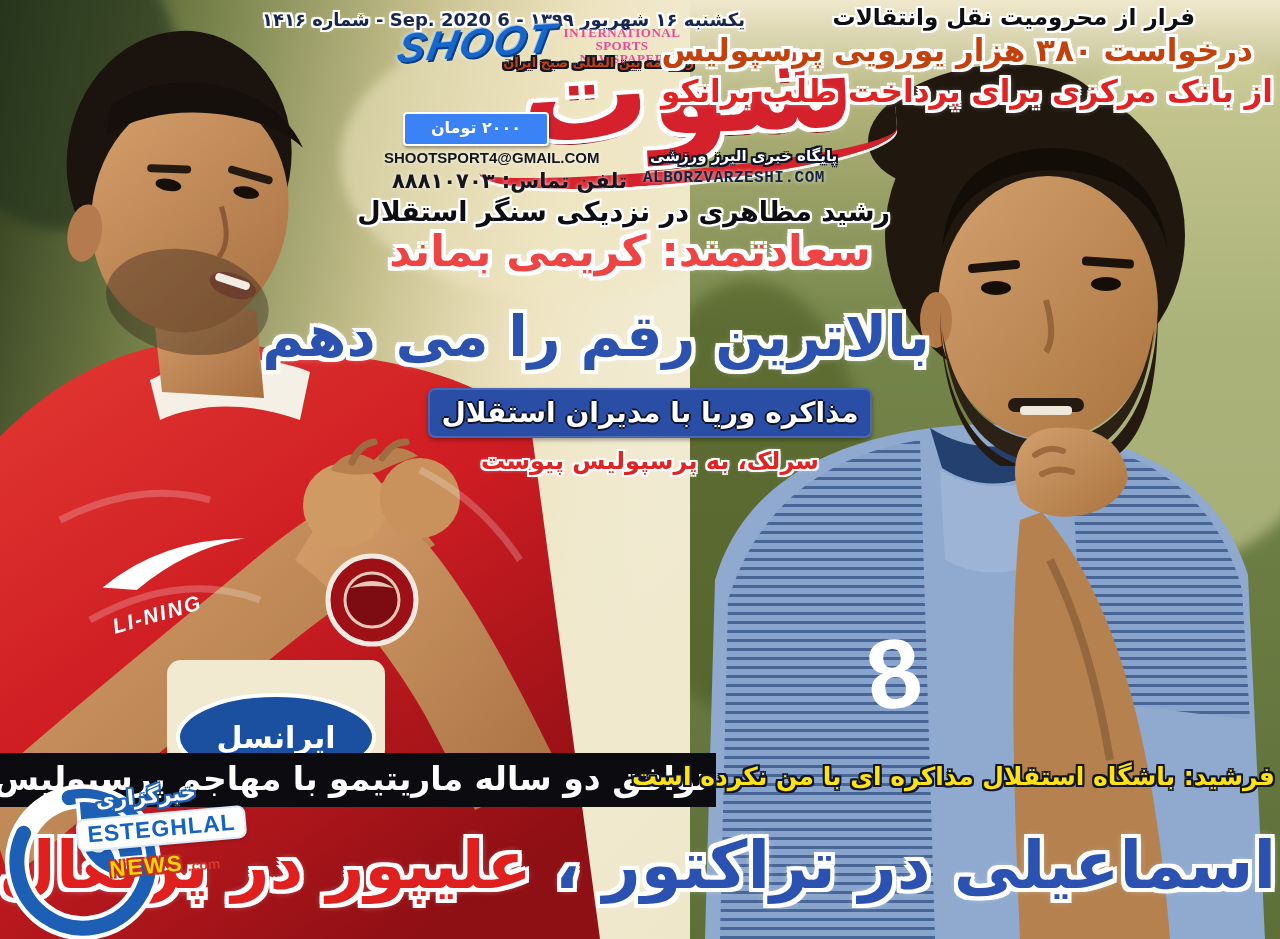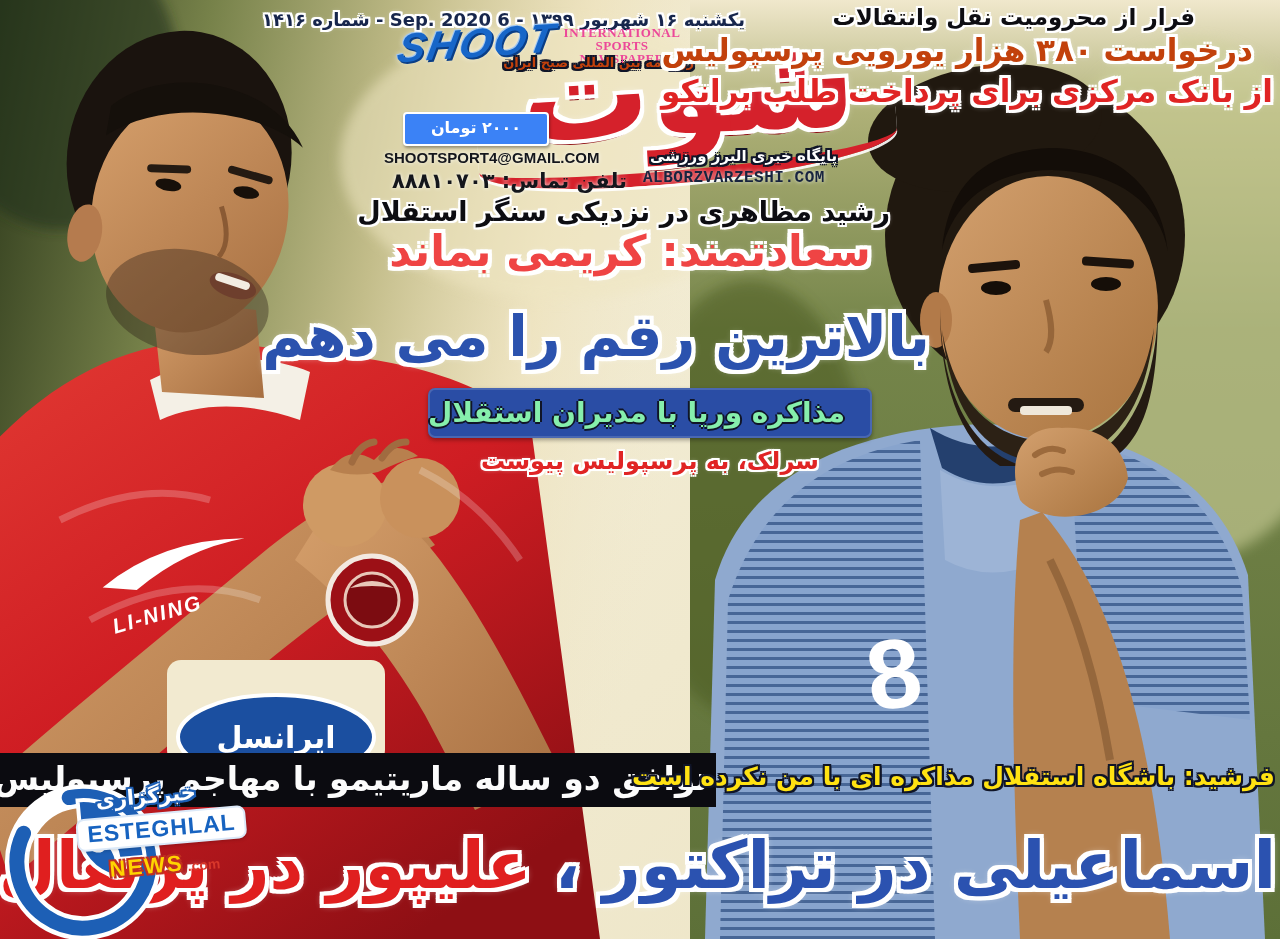--- a/index.html
+++ b/index.html
@@ -42,21 +42,21 @@
 
   .tr-kicker{top:4px;right:85px;font-size:23px;color:#0d0d12;}
   .tr-line1{top:32px;right:27px;font-size:31px;color:#c2410c;}
   .tr-line2{top:73px;right:7px;font-size:31px;color:#e02424;}
 
   .c-kicker{top:196px;left:370px;width:520px;font-size:27px;color:#0d0d12;}
   .c-h1{top:226px;left:330px;width:600px;font-size:43px;color:#ef4444;}
   .c-h2{top:303px;left:330px;width:600px;font-size:57px;color:#2b52ae;}
   .c-banner{top:388px;left:428px;width:444px;height:50px;background:#2a4da5;border-radius:7px;
     box-shadow:0 2px 4px rgba(0,0,0,.35), inset 0 0 0 2px rgba(255,255,255,.15);}
-  .c-banner-text{width:100%;text-align:left;line-height:50px;font-size:28px;color:#86efac;
+  .c-banner-text{width:100%;text-align:center;line-height:50px;font-size:28px;color:#ffffff;
     text-shadow:-2px 0 0 #101528,2px 0 0 #101528,0 -2px 0 #101528,0 2px 0 #101528;}
   .c-sub{top:447px;left:460px;width:380px;font-size:24px;color:#e02424;}
 
   .black-banner{top:753px;left:0;width:716px;height:54px;background:#0b0b10;overflow:hidden;z-index:4;}
   .black-banner-text{position:absolute;right:8px;top:0;line-height:52px;font-size:33px;color:#fcfcfc;}
   .yellow-line{top:762px;right:5px;font-size:25px;color:#ffe212;z-index:5;}
   .main-headline{top:806px;right:4px;z-index:5;font-size:66px;line-height:120px;}
   .main-headline .blue{color:#2b52b0;}
   .main-headline .red{color:#e01f1f;}
 

